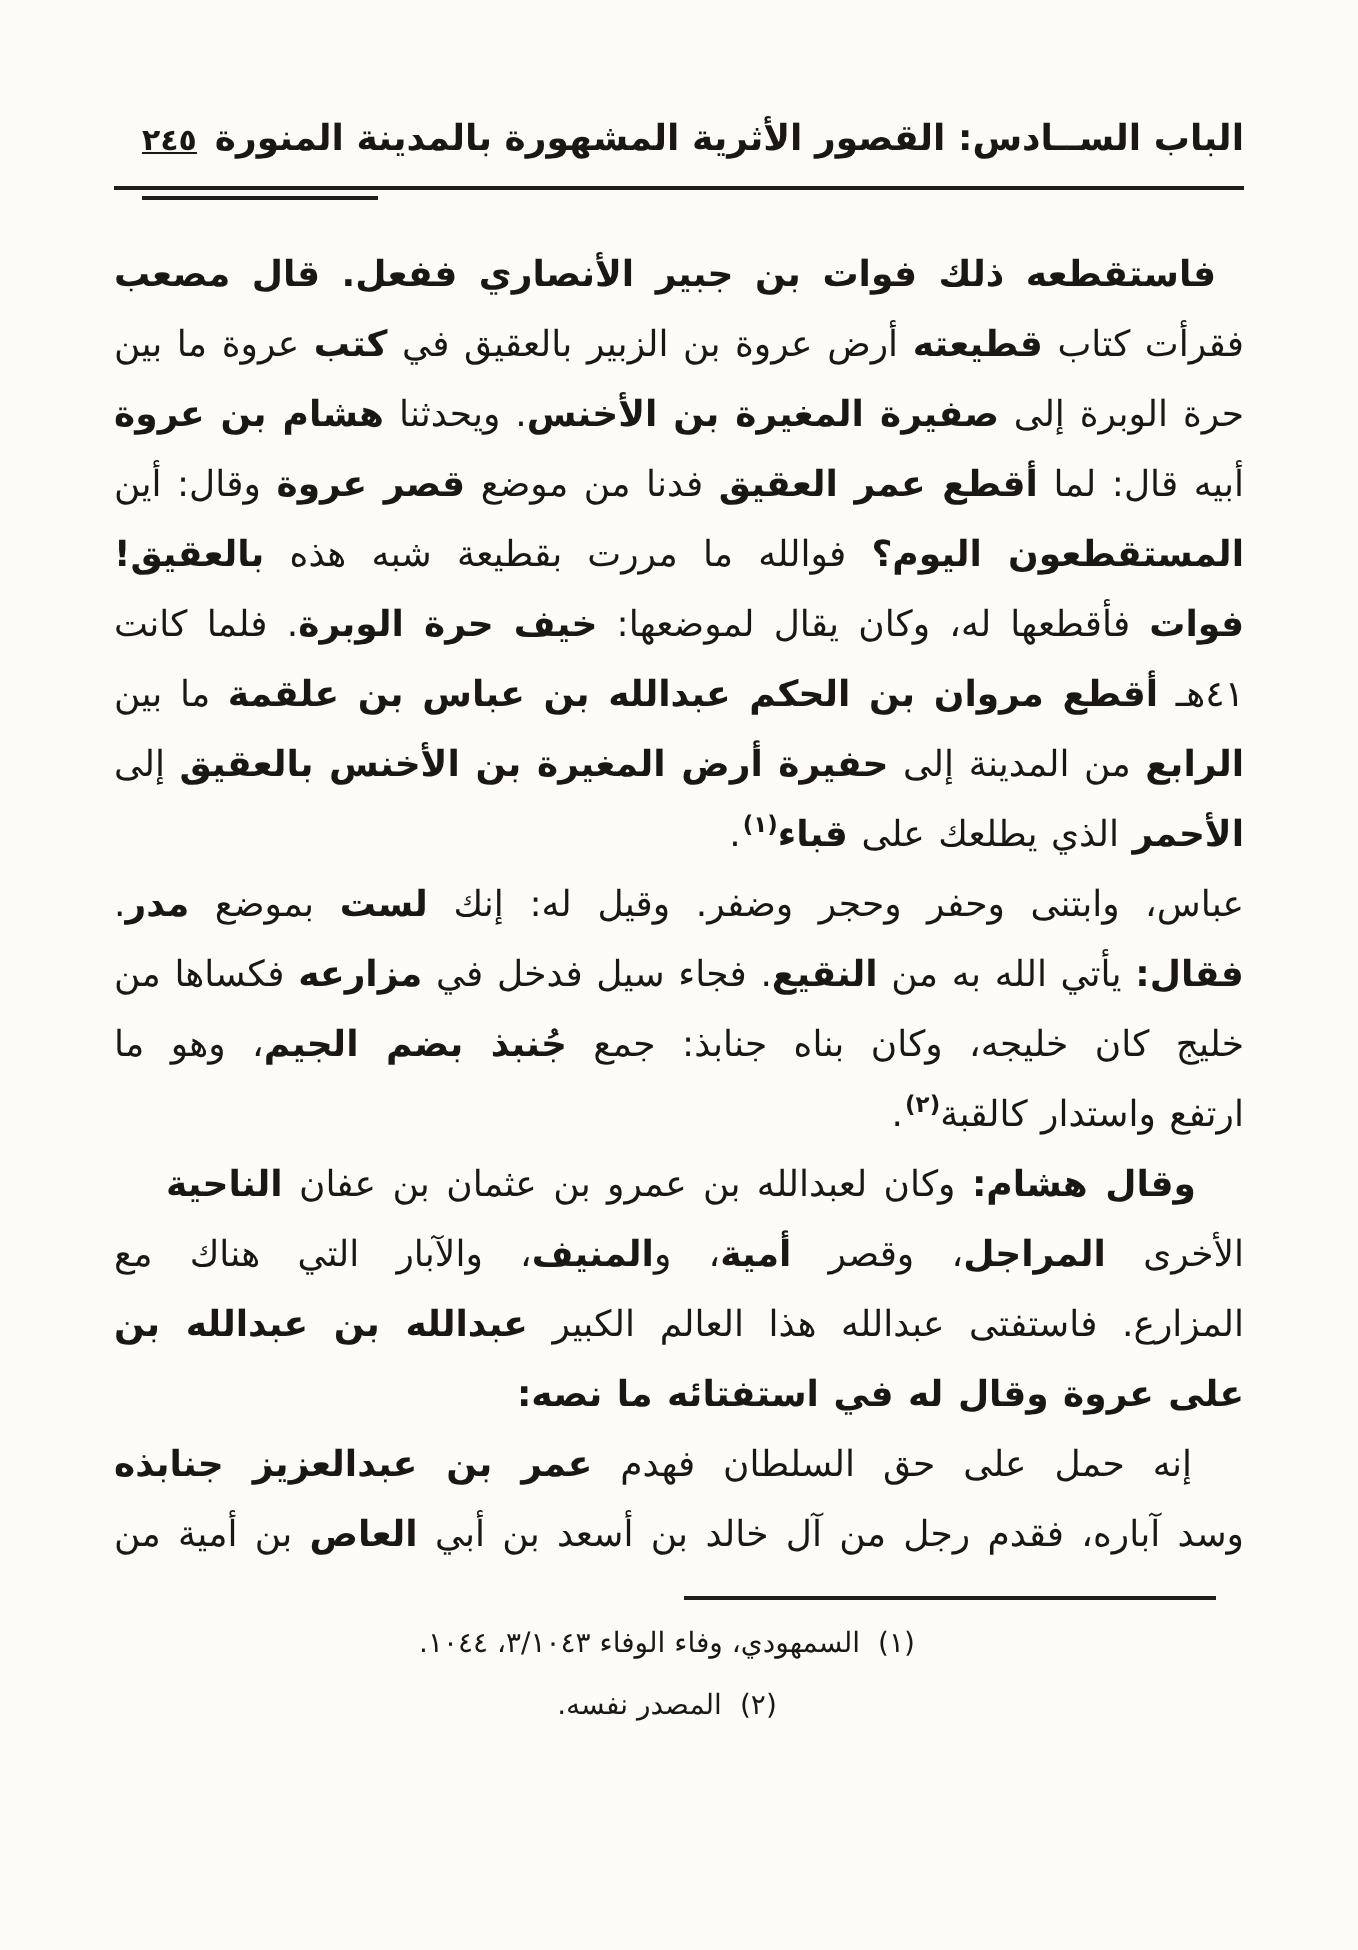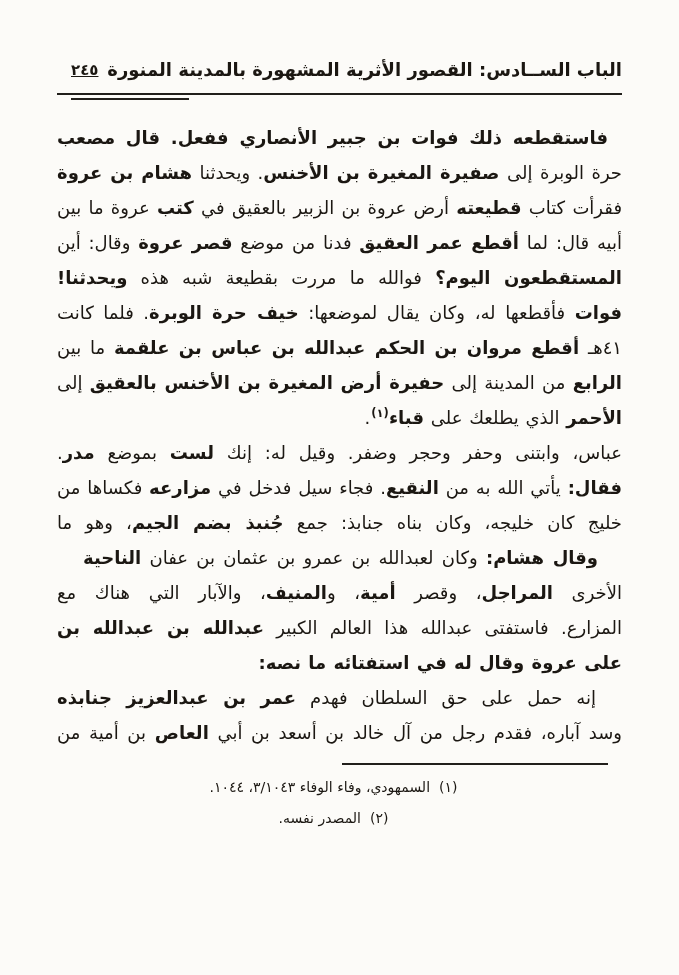--- a/index.html
+++ b/index.html
@@ -111,31 +111,32 @@
       <span>القصور الأثرية المشهورة بالمدينة المنورة</span>
     </div>
     <div class="page-num">٢٤٥</div>
   </div>
 
   <div class="rule-main"></div>
   <div class="rule-sub"></div>
 
   <div class="body-text">
       <div class="line" style="padding-right: 14px;"><span class="b">فاستقطعه ذلك فوات بن جبير الأنصاري ففعل. قال مصعب بن عثمان:</span></div>
+      <div class="line"><span>فقرأت كتاب </span><span class="b">قطيعته</span><span> أرض عروة بن الزبير بالعقيق في </span><span class="b">كتب</span><span> عروة ما بين</span></div>
       <div class="line"><span>حرة الوبرة إلى </span><span class="b">صفيرة المغيرة بن الأخنس</span><span>. ويحدثنا </span><span class="b">هشام بن عروة</span></div>
-      <div class="line"><span>فقرأت كتاب </span><span class="b">قطيعته</span><span> أرض عروة بن الزبير بالعقيق في </span><span class="b">كتب</span><span> عروة ما بين</span></div>
       <div class="line"><span>أبيه قال: لما </span><span class="b">أقطع عمر العقيق</span><span> فدنا من موضع </span><span class="b">قصر عروة</span><span> وقال: أين</span></div>
-      <div class="line"><span class="b">المستقطعون اليوم؟</span><span> فوالله ما مررت بقطيعة شبه هذه </span><span class="b">ويحدثنا!</span></div>
+      <div class="line"><span class="b">المستقطعون اليوم؟</span><span> فوالله ما مررت بقطيعة شبه هذه </span><span class="b">بالعقيق!</span></div>
       <div class="line"><span class="b">فوات</span><span> فأقطعها له، وكان يقال لموضعها: </span><span class="b">خيف حرة الوبرة</span><span>. فلما كانت</span></div>
       <div class="line"><span>٤١هـ </span><span class="b">أقطع مروان بن الحكم عبدالله بن عباس بن علقمة</span><span> ما بين </span></div>
       <div class="line"><span class="b">الرابع</span><span> من المدينة إلى </span><span class="b">حفيرة أرض المغيرة بن الأخنس بالعقيق</span><span> إلى </span></div>
       <div class="line last"><span class="b">الأحمر</span><span> الذي يطلعك على </span><span class="b">قباء</span><span class="fn-ref">(١)</span><span>.</span></div>
       <div class="line"><span>عباس، وابتنى وحفر وحجر وضفر. وقيل له: إنك </span><span class="b">لست</span><span> بموضع </span><span class="b">مدر</span><span>.</span></div>
       <div class="line"><span class="b">فقال:</span><span> يأتي الله به من </span><span class="b">النقيع</span><span>. فجاء سيل فدخل في </span><span class="b">مزارعه</span><span> فكساها من</span></div>
       <div class="line"><span>خليج كان خليجه، وكان بناه جنابذ: جمع </span><span class="b">جُنبذ بضم الجيم</span><span>، وهو ما</span></div>
+      <div class="line last"><span>ارتفع واستدار كالقبة</span><span class="fn-ref">(٢)</span><span>.</span></div>
       <div class="line" style="padding-right: 24px; margin-left: 26px;"><span class="b">وقال هشام:</span><span> وكان لعبدالله بن عمرو بن عثمان بن عفان </span><span class="b">الناحية</span></div>
       <div class="line"><span>الأخرى </span><span class="b">المراجل</span><span>، وقصر </span><span class="b">أمية</span><span>، و</span><span class="b">المنيف</span><span>، والآبار التي هناك مع</span></div>
       <div class="line"><span>المزارع. فاستفتى عبدالله هذا العالم الكبير </span><span class="b">عبدالله بن عبدالله بن عمرو</span></div>
       <div class="line last"><span class="b">على عروة وقال له في استفتائه ما نصه:</span></div>
       <div class="line" style="padding-right: 26px;"><span>إنه حمل على حق السلطان فهدم </span><span class="b">عمر بن عبدالعزيز جنابذه وضفائره</span></div>
       <div class="line"><span>وسد آباره، فقدم رجل من آل خالد بن أسعد بن أبي </span><span class="b">العاص</span><span> بن أمية من</span></div>
     </div>
 
   <div class="fn-rule"></div>
   <div class="footnotes">

